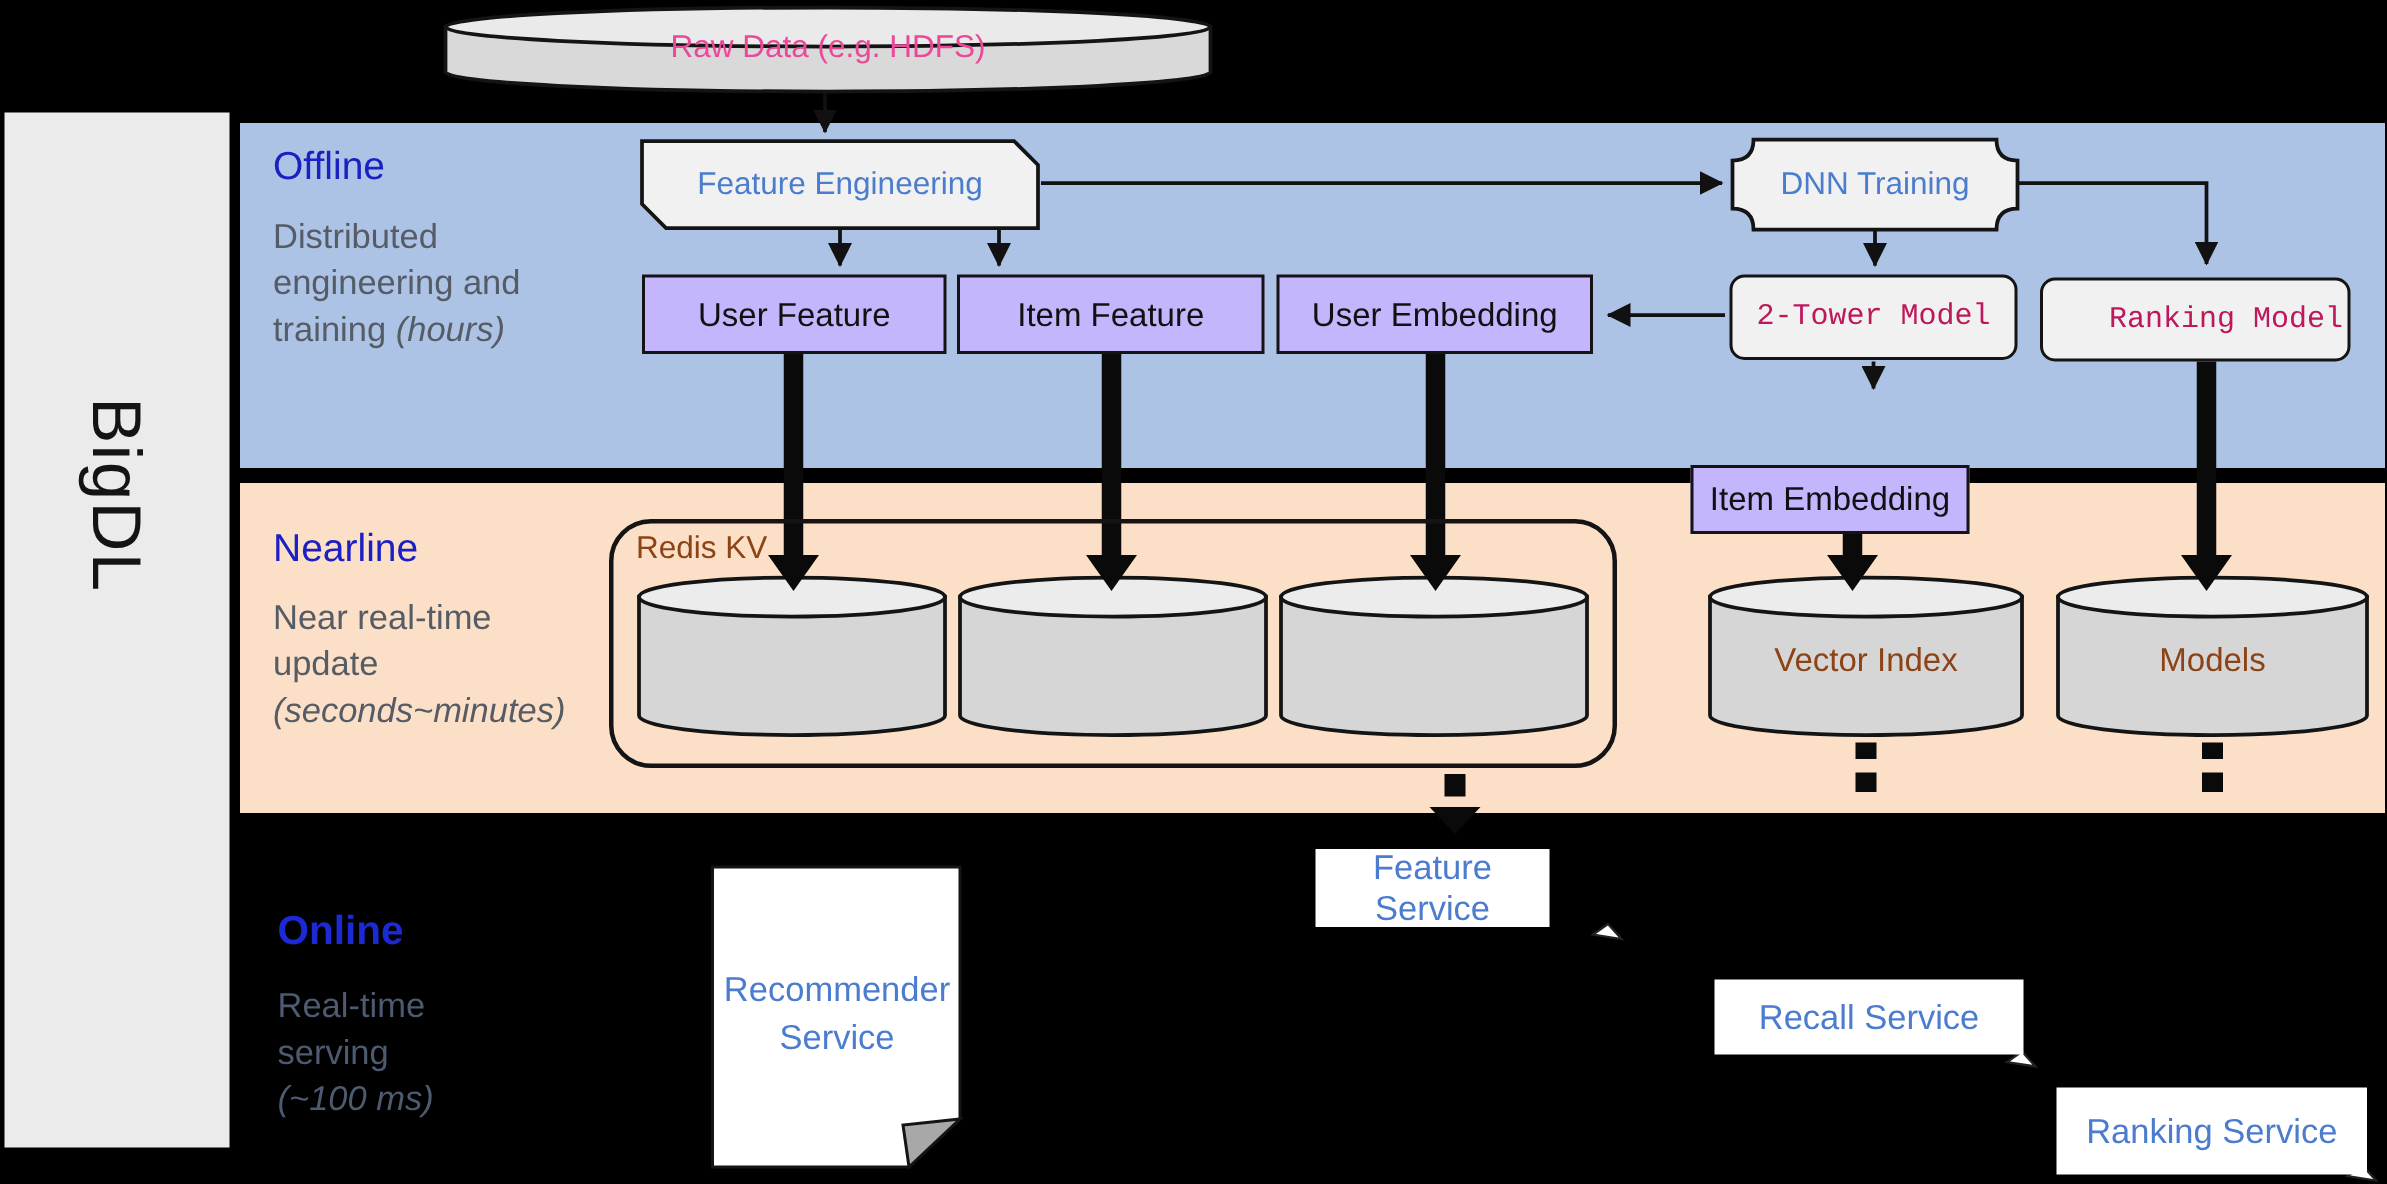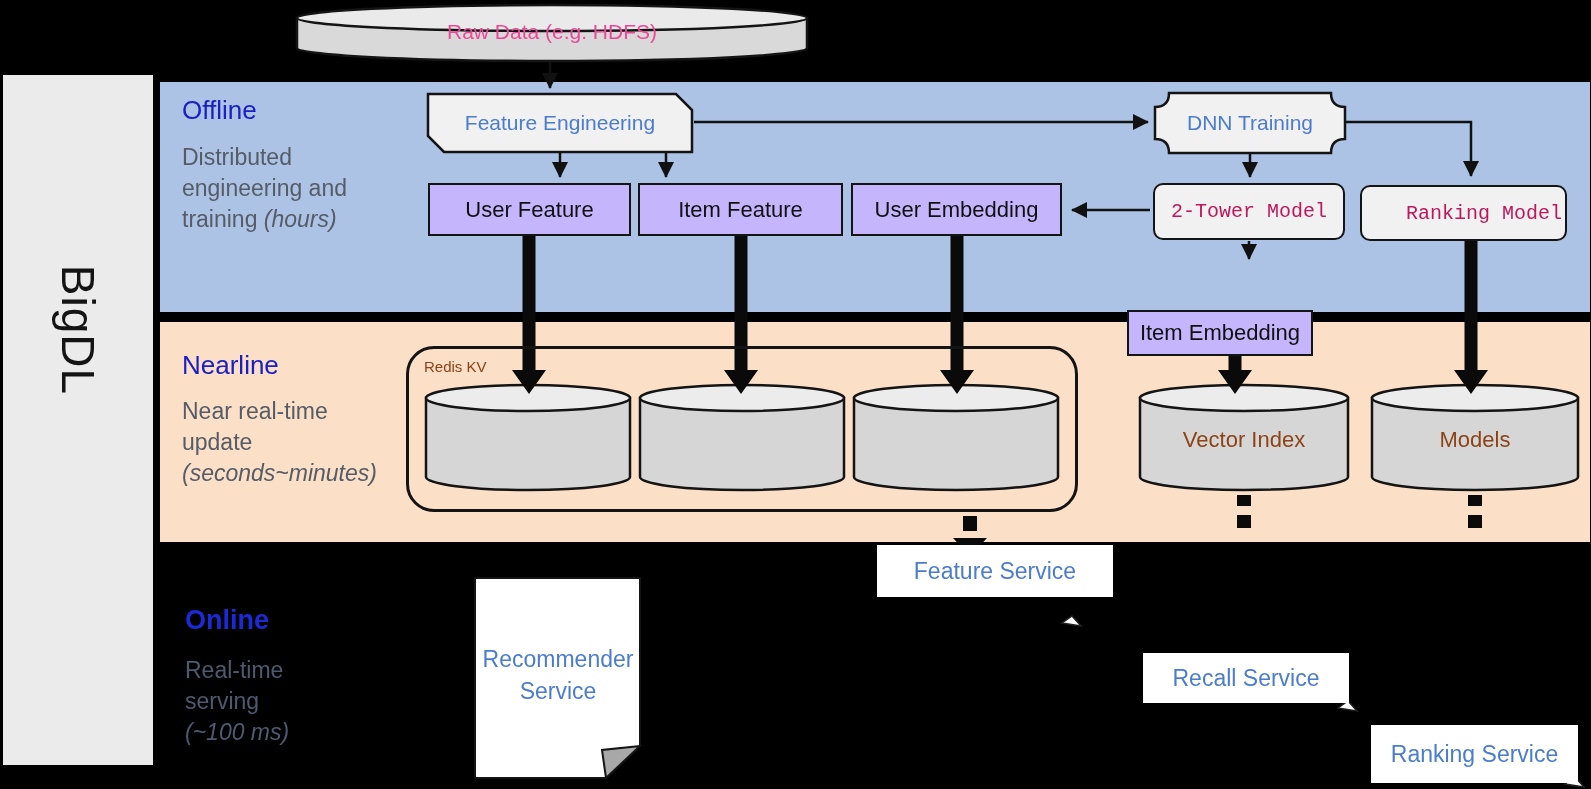--- a/index.html
+++ b/index.html
@@ -142,31 +142,31 @@
   <div class="band-title online-title" style="left:185px;top:605px;">Online</div>
   <div class="band-desc online-desc" style="left:185px;top:655px;width:200px;">
     <div><span>Real-time</span><span class="it"></span></div>
     <div><span>serving</span><span class="it"></span></div>
     <div><span></span><span class="it">(~100 ms)</span></div>
   </div>
 
   <div class="shape-label" style="left:297px;top:14px;width:510px;height:36px;font-size:21px;color:#ec4899;">Raw Data (e.g. HDFS)</div>
   <div class="shape-label blue-label" style="left:428px;top:94px;width:264px;height:58px;">Feature Engineering</div>
   <div class="shape-label blue-label" style="left:1155px;top:93px;width:190px;height:60px;">DNN Training</div>
-  <div class="shape-label brown-label" style="left:424px;top:352px;width:110px;height:28px;font-size:15px;justify-content:flex-start;">Redis KV</div>
+  <div class="shape-label brown-label" style="left:424px;top:352px;width:110px;height:28px;font-size:21px;justify-content:flex-start;">Redis KV</div>
   <div class="shape-label brown-label" style="left:1140px;top:424px;width:208px;height:32px;">Vector Index</div>
   <div class="shape-label brown-label" style="left:1372px;top:424px;width:206px;height:32px;">Models</div>
   <div class="shape-label doc-label" style="left:478px;top:600px;width:160px;height:150px;">Recommender Service</div>
 
   <div class="node gray" style="left:428px;top:183px;width:203px;height:53px;">User Feature</div>
   <div class="node gray" style="left:638px;top:183px;width:205px;height:53px;">Item Feature</div>
   <div class="node gray" style="left:851px;top:183px;width:211px;height:53px;">User Embedding</div>
   <div class="node lightround" style="left:1153px;top:183px;width:192px;height:57px;">2-Tower Model</div>
   <div class="node lightround" style="left:1360px;top:185px;width:207px;height:56px;padding-left:41px;">Ranking Model</div>
   <div class="node gray" style="left:1127px;top:265px;width:186px;height:46px;margin-top:45px;">Item Embedding</div>
 
   <div class="redis-frame" style="left:406px;top:346px;width:672px;height:166px;"></div>
 
-  <div class="node svc" style="left:877px;top:545px;width:236px;height:52px;">Feature Service</div>
+  <div class="node svc" style="left:877px;top:566px;width:156px;height:52px;">Feature Service</div>
   <div class="node svc" style="left:1143px;top:653px;width:206px;height:50px;">Recall Service</div>
   <div class="node svc" style="left:1371px;top:725px;width:207px;height:58px;">Ranking Service</div>
 
 </div>
 
 </body></html>

